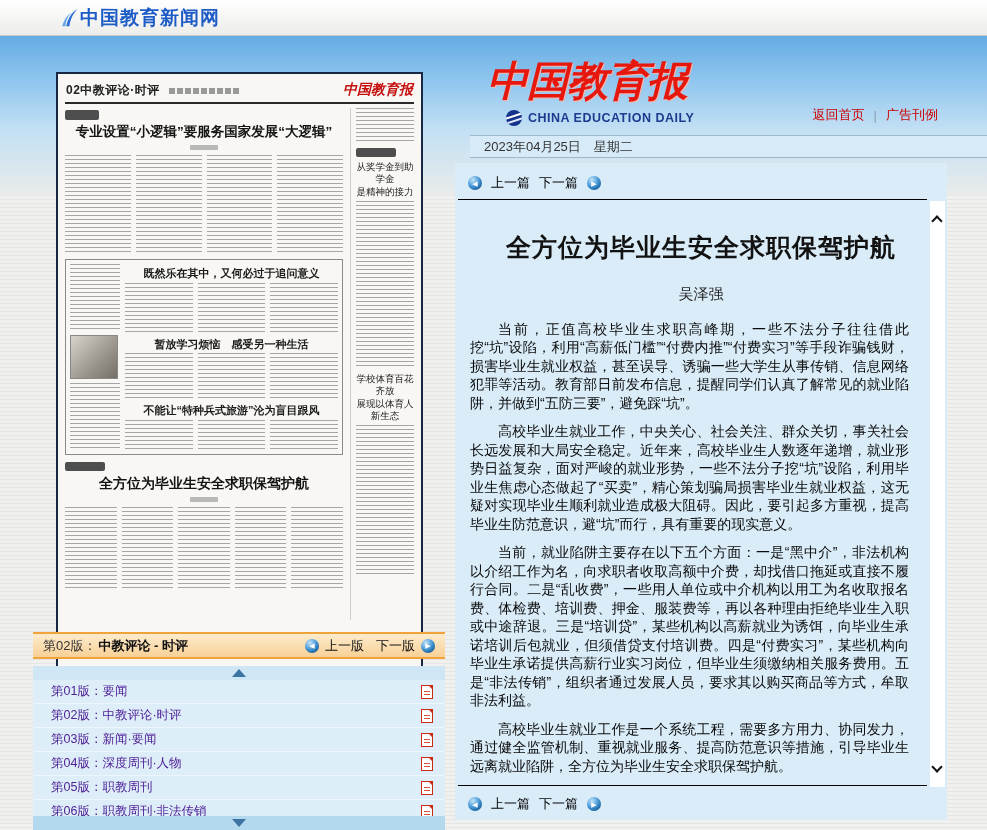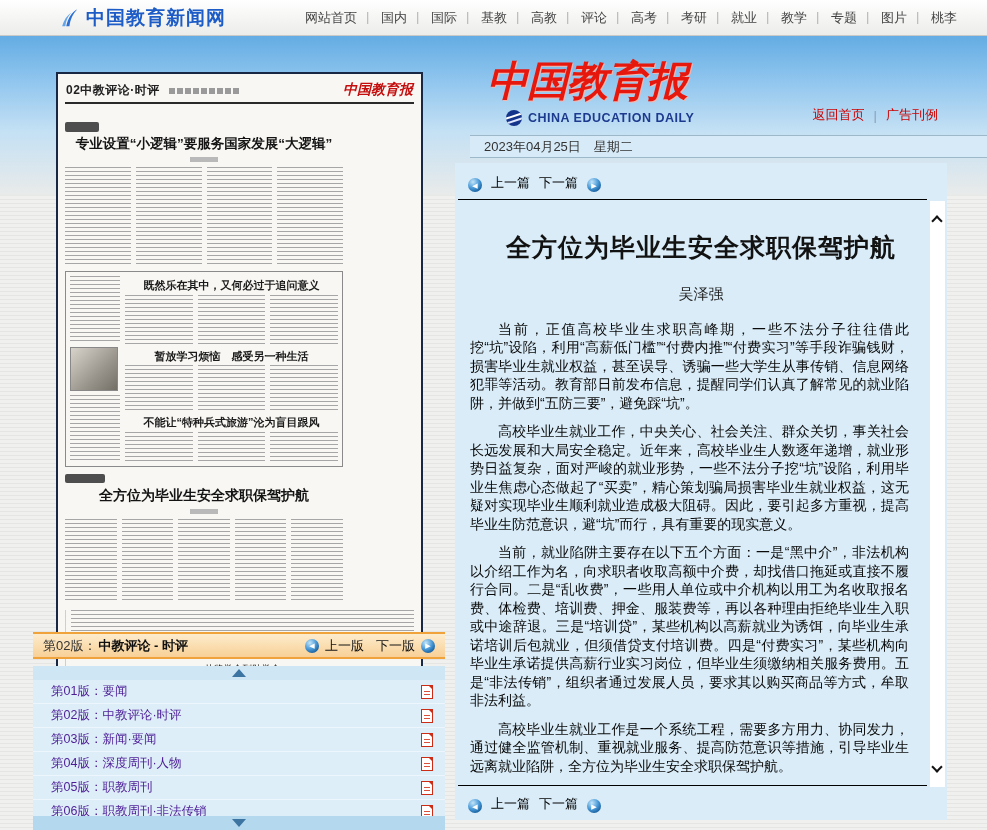--- a/index.html
+++ b/index.html
@@ -6,34 +6,34 @@
   *{box-sizing:border-box;}
   .page{position:relative;width:987px;height:830px;overflow:hidden;
     font-family:"Liberation Sans",sans-serif;
     background:
       linear-gradient(180deg,#4d9ede 0px,#5ea9e2 30px,#8fc5ee 80px,#c3e0f4 130px,#e9ebea 195px,rgba(233,235,234,0) 196px) top/100% 196px no-repeat,
       repeating-linear-gradient(180deg,#f0f0ee 0 3px,#e5e6e4 3px 4px);}
 
   
   .topbar{position:absolute;top:0;left:0;right:0;height:36px;z-index:9;
     background:linear-gradient(#ffffff,#ececea);border-bottom:1px solid #c9c9c7;}
-  .logo{position:absolute;left:58px;top:5px;display:flex;align-items:center;gap:6px;}
+  .logo{position:absolute;left:58px;top:5px;display:flex;align-items:center;}
   .logo-text{font-size:19px;font-weight:bold;color:#1d5cc6;letter-spacing:1px;}
   .topnav{position:absolute;right:18px;top:0;height:36px;display:flex;align-items:center;list-style:none;margin:0;padding:0;}
   .topnav li{font-size:13px;color:#454545;padding:0 12px;position:relative;cursor:pointer;white-space:nowrap;}
   .topnav li + li::before{content:"|";color:#b5b5b5;position:absolute;left:-3px;top:0;}
 
   
   .paper-thumb{position:absolute;left:56px;top:72px;width:367px;height:718px;
     background:#f8f7f3;border:2px solid #182743;overflow:hidden;padding:5px 7px;cursor:pointer;}
   .np-header{display:flex;justify-content:space-between;align-items:flex-end;border-bottom:2px solid #2a2a2a;padding:1px 1px 3px;}
   .np-ed{font-size:12px;font-weight:bold;color:#222;letter-spacing:.5px;}
   .np-ed-sub{display:inline-block;width:70px;height:6px;background:repeating-linear-gradient(90deg,#9a9a9a 0 6px,transparent 6px 8px);margin-left:5px;}
   .np-mast{font-size:14px;font-weight:bold;font-style:italic;color:#c40d0d;font-family:"Liberation Serif",serif;}
-  .np-content{display:flex;gap:7px;padding-top:16px;height:516px;flex-direction:column;}
+  .np-content{display:flex;gap:7px;padding-top:4px;height:516px;}
   .np-main{width:278px;}
   .np-side{flex:1;border-left:1px solid #cfcfcf;padding-left:5px;}
   .np-badge{width:34px;height:10px;background:#4e4e4e;border-radius:2px;margin:2px 0 4px;}
   .np-badge.sm{width:40px;height:9px;}
   .np-h1{font-size:13.5px;font-weight:bold;color:#141414;text-align:center;line-height:1.25;margin:1px 0 0;}
   .np-h1b{font-size:14px;font-weight:bold;color:#141414;text-align:center;margin:2px 0 0;}
   .np-h2{font-size:11px;font-weight:bold;color:#1b1b1b;text-align:center;margin:3px 0 2px;line-height:1.25;}
   .np-h3{font-size:9.5px;font-weight:normal;color:#1b1b1b;text-align:center;margin:4px 0 3px;white-space:pre-line;line-height:1.3;}
   .np-byline{width:28px;height:5px;background:#b9b9b9;margin:4px auto 5px;}
   .np-cols{display:flex;gap:5px;}
@@ -81,21 +81,21 @@
   .mast-links{position:absolute;right:49px;top:106px;font-size:13px;color:#cc0000;display:flex;align-items:center;gap:9px;}
   .mast-links .sep{color:#8aa0b5;}
   .mast-links span{cursor:pointer;}
 
   .date-bar{position:absolute;left:470px;top:135px;right:0;height:23px;background:#d6eaf7;
     border-top:1px solid #9db8c9;border-bottom:1px solid #9db8c9;display:flex;align-items:center;
     padding-left:14px;font-size:13px;color:#333;}
 
   
   .art-panel{position:absolute;left:455px;top:163px;width:492px;height:657px;background:#d9ecf8;}
-  .art-nav{display:flex;align-items:flex-end;gap:9px;font-size:13px;color:#000;}
+  .art-nav{display:flex;align-items:center;gap:9px;font-size:13px;color:#000;}
   .art-nav.top{padding:11px 0 6px 13px;}
   .art-nav.bottom{position:absolute;left:13px;bottom:7px;}
   .art-nav .lbl{cursor:pointer;}
   .art-rule{border:none;border-top:1px solid #000;margin:1px 20px 0 3px;}
   .art-rule.bottom{position:absolute;left:3px;right:20px;bottom:34px;margin:0;}
   .art-title{text-align:center;font-size:25px;font-weight:bold;color:#121212;margin:32px 34px 0;
     font-family:"Liberation Serif",serif;letter-spacing:1px;line-height:1.3;}
   .art-author{text-align:center;font-size:15px;color:#222;margin-top:20px;}
   .art-body{margin:16px 38px 0 15px;}
   .art-body p{font-size:14px;line-height:18.5px;color:#0a0a0a;text-align:justify;text-indent:2em;margin:0 0 10px;}
@@ -112,48 +112,20 @@
 <div class="page">
 
   <div class="topbar">
     <div class="logo">
       <svg class="swoosh" width="22" height="24" viewBox="0 0 24 24">
         <path d="M9 21 C11 12 15 6 21 2.5 C16 8 13.5 13.5 12.5 21 Z" fill="#2b6fd4"></path>
         <path d="M4.5 21 C6.5 14.5 9.5 9.5 14.5 6 C10.5 10.5 8.5 15.5 8 21 Z" fill="#63a4e9"></path>
       </svg>
       <span class="logo-text">中国教育新闻网</span>
     </div>
-    <ul class="topnav">
-
-        <li>网站首页</li>
-
-        <li>国内</li>
-
-        <li>国际</li>
-
-        <li>基教</li>
-
-        <li>高教</li>
-
-        <li>评论</li>
-
-        <li>高考</li>
-
-        <li>考研</li>
-
-        <li>就业</li>
-
-        <li>教学</li>
-
-        <li>专题</li>
-
-        <li>图片</li>
-
-        <li>桃李</li>
-      </ul>
   </div>
 
   <div class="paper-thumb">
     <div class="np-header">
       <span>
         <span class="np-ed">02中教评论·时评</span>
         <span class="np-ed-sub"></span>
       </span>
       <span class="np-mast">中国教育报</span>
     </div>

